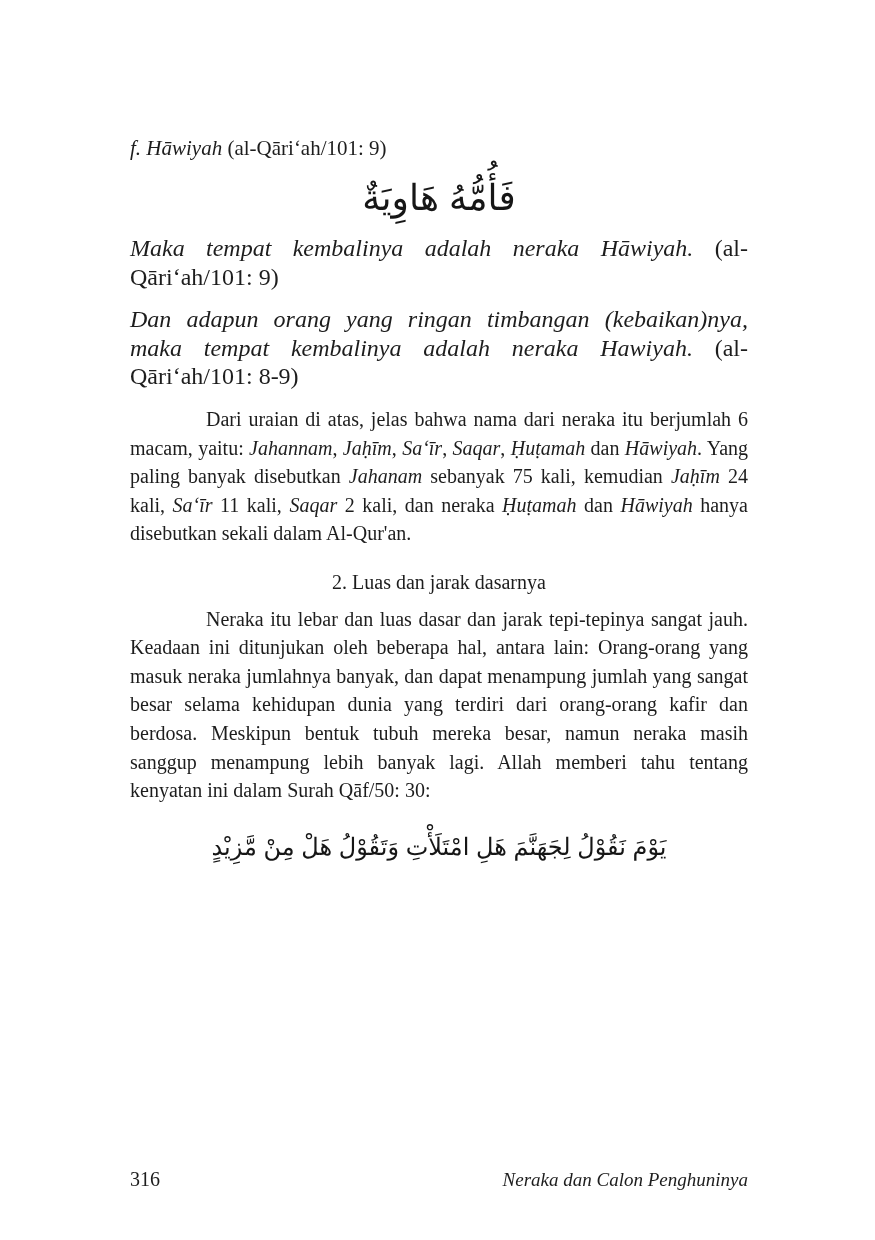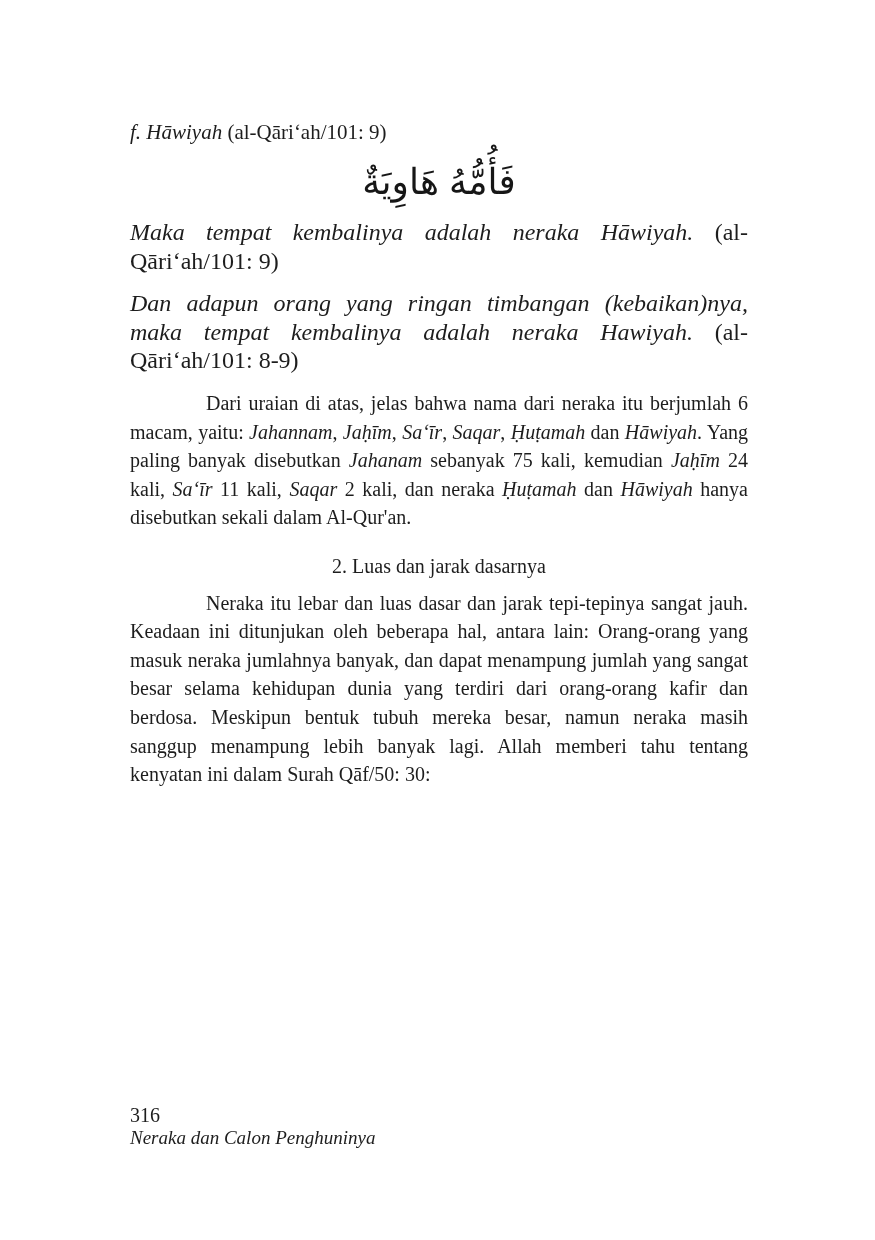--- a/index.html
+++ b/index.html
@@ -12,21 +12,21 @@
     width: 875px;
     height: 1240px;
     background: #ffffff;
     color: #1d1d1d;
     font-family: "Liberation Serif", "DejaVu Serif", serif;
     overflow: hidden;
   }
   .content {
     position: absolute;
     left: 130px;
-    top: 0;
+    top: 16px;
     width: 618px;
     padding-top: 119px;
   }
   .heading-f {
     margin: 0;
     font-size: 21px;
     line-height: 27px;
     font-weight: normal;
     text-align: left;
   }
@@ -87,27 +87,26 @@
   .section-heading {
     margin: 20px 0 0 0;
     font-size: 20px;
     line-height: 28.6px;
     font-weight: normal;
     text-align: center;
   }
   .footer {
     position: absolute;
     left: 130px;
-    top: 1104px;
+    top: 1168px;
     width: 618px;
     display: flex;
     justify-content: space-between;
     align-items: baseline;
     font-size: 20px;
-    flex-direction: column;
   }
   .running-title { font-style: italic; font-size: 19px; }
 </style>
 </head>
 <body>
 
 <div class="page">
   <main class="content">
 
     <h3 class="heading-f"><span class="it">f. Hāwiyah</span><span> (al-Qāri‘ah/101: 9)</span></h3>
@@ -119,20 +118,21 @@
 
 
     <p class="quote quote-2"><span class="it">Dan adapun orang yang ringan timbangan (kebaikan)nya, maka tempat kembalinya adalah neraka Hawiyah.</span><span> (al-Qāri‘ah/101: 8-9)</span></p>
 
     <p class="para para-2"><span>Dari uraian di atas, jelas bahwa nama dari neraka itu berjumlah 6 macam, yaitu: </span><span class="it">Jahannam</span><span>, </span><span class="it">Jaḥīm</span><span>, </span><span class="it">Sa‘īr</span><span>, </span><span class="it">Saqar</span><span>, </span><span class="it">Ḥuṭamah</span><span> dan </span><span class="it">Hāwiyah</span><span>. Yang paling banyak disebutkan </span><span class="it">Jahanam</span><span> sebanyak 75 kali, kemudian </span><span class="it">Jaḥīm</span><span> 24 kali, </span><span class="it">Sa‘īr</span><span> 11 kali, </span><span class="it">Saqar</span><span> 2 kali, dan neraka </span><span class="it">Ḥuṭamah</span><span> dan </span><span class="it">Hāwiyah</span><span> hanya disebutkan sekali dalam Al-Qur'an.</span></p>
 
     <h3 class="section-heading">2. Luas dan jarak dasarnya</h3>
 
     <p class="para para-3"><span>Neraka itu lebar dan luas dasar dan jarak tepi-tepinya sangat jauh. Keadaan ini ditunjukan oleh beberapa hal, antara lain: Orang-orang yang masuk neraka jumlahnya banyak, dan dapat menampung jumlah yang sangat besar selama kehidupan dunia yang terdiri dari orang-orang kafir dan berdosa. Meski­pun bentuk tubuh mereka besar, namun neraka masih sanggup menampung lebih banyak lagi. Allah memberi tahu tentang kenyatan ini dalam Surah Qāf/50: 30:</span></p>
 
+    <div class="arabic arabic-sm" lang="ar" dir="rtl">يَوْمَ نَقُوْلُ لِجَهَنَّمَ هَلِ امْتَلَأْتِ وَتَقُوْلُ هَلْ مِنْ مَّزِيْدٍ</div>
 
   </main>
 
   <footer class="footer">
     <span class="page-num">316</span>
     <span class="running-title">Neraka dan Calon Penghuninya</span>
   </footer>
 </div>
 
 </body></html>

